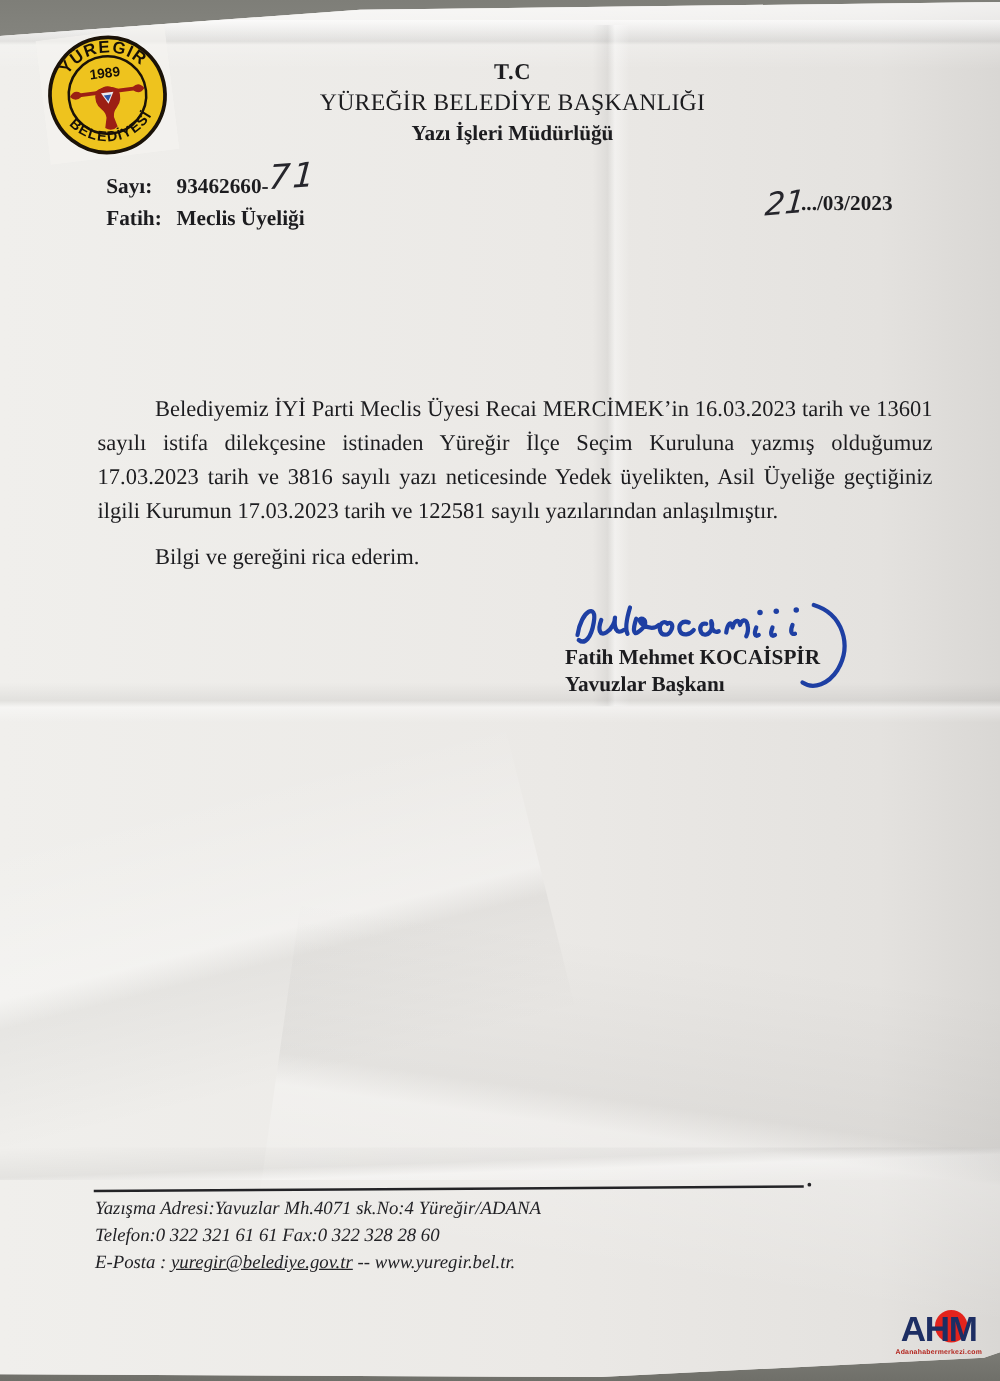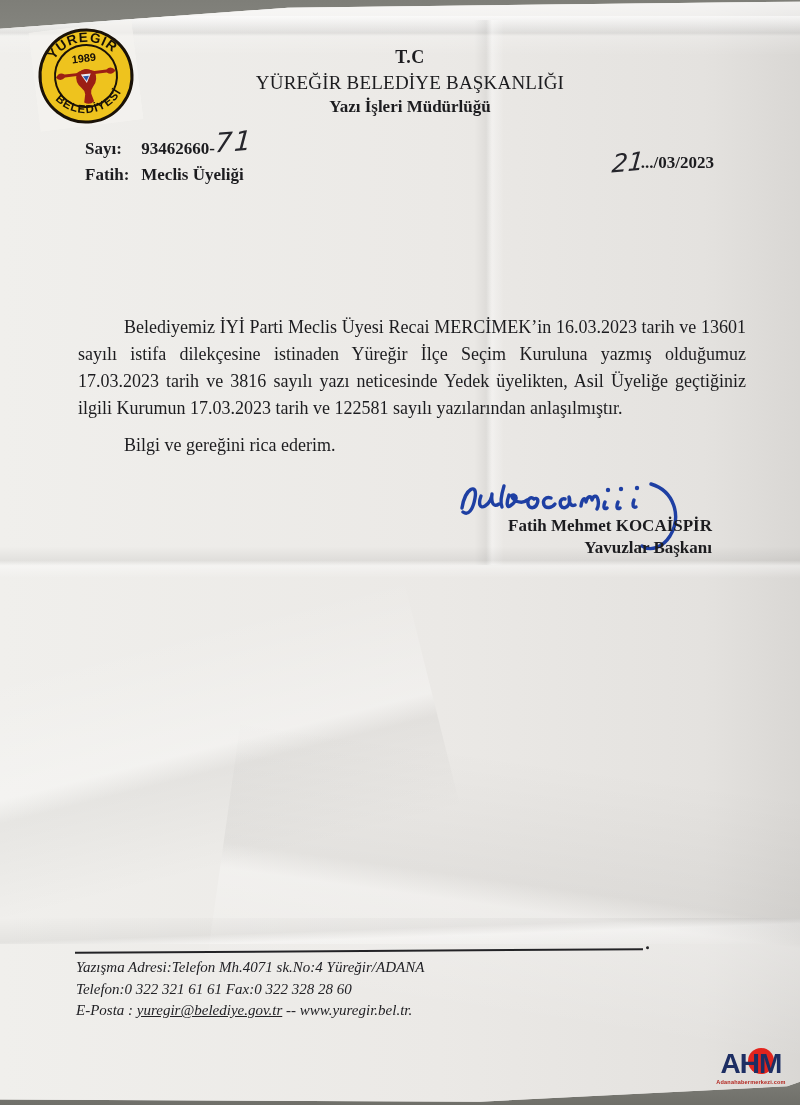--- a/index.html
+++ b/index.html
@@ -51,21 +51,21 @@
   .recipient{left:262px;top:243px;font-weight:bold;font-size:18.5px;letter-spacing:.2px;}
 
   
   .bodytext{left:78px;top:314px;width:668px;font-size:18px;line-height:27px;text-align:justify;}
   .bodytext p{margin:0;text-indent:46px;}
   .p2{margin-top:24px !important;}
   .p3{margin-top:10px !important;}
 
   
   .sig-svg{left:448px;top:466px;}
-  .sig-block{left:452px;top:515px;width:260px;text-align:right;font-weight:bold;font-size:17px;line-height:22px;}
+  .sig-block{left:452px;top:515px;width:260px;text-align:left;font-weight:bold;font-size:17px;line-height:22px;}
 
   
   .footer-rule{left:75px;top:950px;width:568px;height:2.4px;background:#232326;transform:rotate(-0.35deg);}
   .footer-rule .dot{position:absolute;right:-6px;top:-2px;width:3px;height:3px;border-radius:50%;background:#232326;}
   .footer{left:76px;top:957px;font-style:italic;font-size:15px;line-height:21.5px;color:#222226;}
   .footer .email{text-decoration:underline;}
 
   
   .logo-svg{left:34px;top:26px;transform:rotate(-7deg);}
 
@@ -163,21 +163,21 @@
 
   <div class="abs sig-block ink">
     <div>Fatih Mehmet KOCAİSPİR</div>
     <div>Yavuzlar Başkanı</div>
   </div>
 
   <div class="abs footer-rule">
       <span class="dot"></span>
     </div>
   <div class="abs footer">
-    <div>Yazışma Adresi:Telefon Mh.4071 sk.No:4  Yüreğir/ADANA</div>
+    <div>Yazışma Adresi:Yavuzlar Mh.4071 sk.No:4  Yüreğir/ADANA</div>
     <div>Telefon:0 322 321 61 61  Fax:0 322 328 28 60</div>
     <div>
       <span>E-Posta : </span><span class="email">yuregir@belediye.gov.tr</span><span> -- www.yuregir.bel.tr.</span>
     </div>
   </div>
 
   <div class="abs ahm">
     <div class="ahm-row">
       <span class="ahm-circle"></span>
       <span class="ahm-text">AHM</span>

